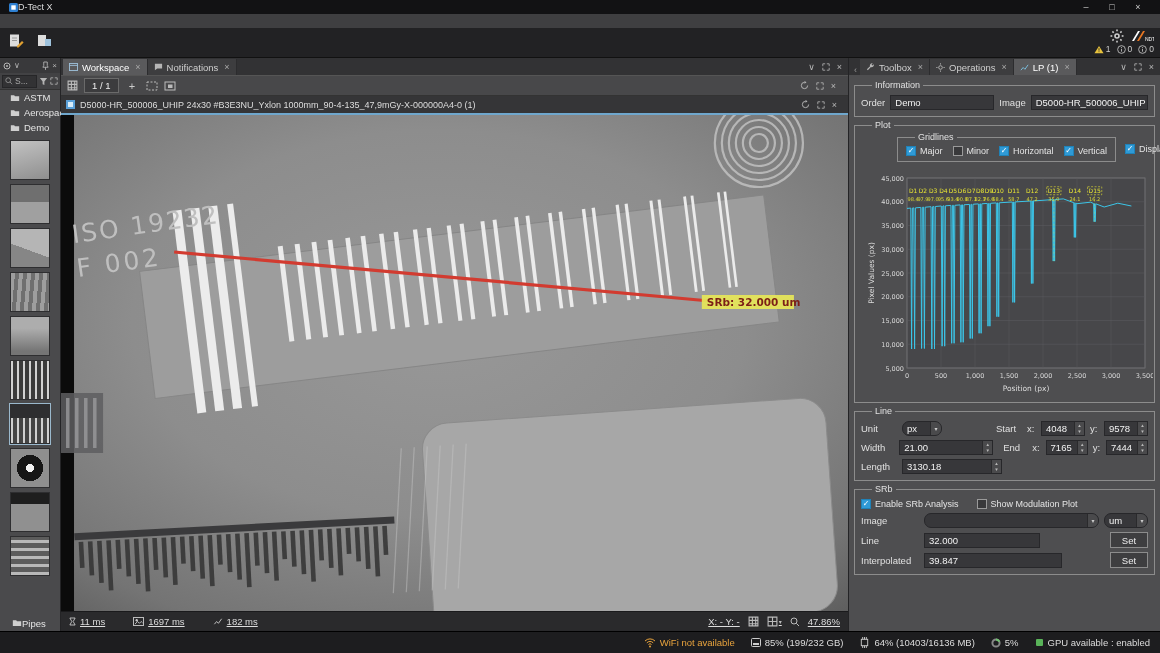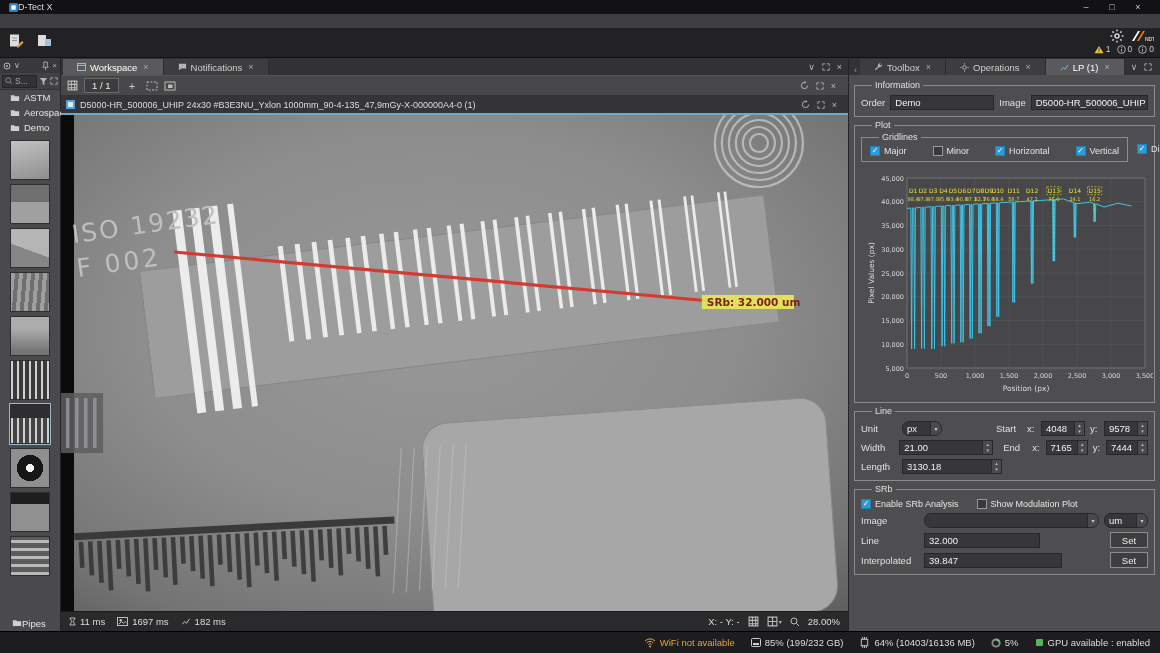--- a/index.html
+++ b/index.html
@@ -41,37 +41,37 @@
   .t5{background:linear-gradient(180deg,#adadad 30%,#757575 90%);}
   .t6{background:repeating-linear-gradient(90deg,#d0d0d0 0 2px,#3a3a3a 2px 6px);}
   .t7{background:linear-gradient(180deg,#2e2e30 0 35%,rgba(0,0,0,0) 35%),repeating-linear-gradient(90deg,#cfcfcf 0 2px,#444 2px 6px);box-shadow:0 0 0 1px #9ab8cc;}
   .t8{background:radial-gradient(circle at 50% 50%,#f2f2f2 0 4px,#161616 4px 13px,#8f8f8f 13px);}
   .t9{background:linear-gradient(180deg,#1e1e1e 0 30%,#909090 30%);}
   .t10{background:repeating-linear-gradient(0deg,#b8b8b8 0 3px,#5c5c5c 3px 8px);}
   .pipes-row{height:16px;display:flex;align-items:center;padding-left:12px;font-size:9.5px;color:#e6e6e6;}
 
   
   .tabstrip{height:17px;background:#323234;display:flex;align-items:flex-end;padding-left:2px;}
-  .tab{height:16px;display:flex;align-items:center;gap:4px;padding:0 14px;background:#3d3d3f;border-right:1px solid #2c2c2e;font-size:9.5px;color:#cfcfcf;white-space:nowrap;}
+  .tab{height:16px;display:flex;align-items:center;gap:4px;padding:0 6px;background:#3d3d3f;border-right:1px solid #2c2c2e;font-size:9.5px;color:#cfcfcf;white-space:nowrap;}
   .tab.active{background:#5a5a5c;color:#fff;}
   .tab-x{color:#a8a8a8;font-size:9px;margin-left:2px;}
   .strip-icons{margin-left:auto;display:flex;align-items:center;gap:7px;padding:0 6px;height:16px;color:#b8b8b8;font-size:9px;}
 
   
   #center{position:absolute;left:61px;top:58px;width:787px;bottom:22px;display:flex;flex-direction:column;background:#3f3f41;}
   .center-toolbar{height:21px;background:#48484a;border-top:1px solid #555;border-bottom:1px solid #333;display:flex;align-items:center;gap:6px;padding:0 6px;}
   .pager{height:15px;border:1px solid #6a6a6a;background:#3c3c3e;padding:0 7px;font-size:9.5px;display:flex;align-items:center;color:#eee;}
   .tbtn{min-width:15px;height:16px;display:flex;align-items:center;justify-content:center;color:#ccc;font-size:11px;}
   .image-tabbar{height:17px;background:#353537;display:flex;align-items:center;gap:5px;padding:0 5px;}
   .image-tab-title{font-size:9px;color:#ddd;white-space:nowrap;overflow:hidden;text-overflow:ellipsis;max-width:620px;}
   .blue-line{height:2px;background:#6fa7cd;}
   #image-area{flex:1;position:relative;background:#101010;overflow:hidden;}
   #image-area svg{position:absolute;inset:0;width:100%;height:100%;}
   #image-area svg text{font-family:"DejaVu Sans",sans-serif;}
-  .image-status{height:20px;background:#2a2a2c;border-top:1px solid #1a1a1c;display:flex;align-items:center;gap:12px;padding:0 8px;font-size:9.5px;color:#ddd;}
+  .image-status{height:20px;background:#2a2a2c;border-top:1px solid #1a1a1c;display:flex;align-items:center;gap:28px;padding:0 8px;font-size:9.5px;color:#ddd;text-decoration:underline;}
   .is-item{display:flex;align-items:center;gap:4px;}
   .is-right{margin-left:auto;display:flex;align-items:center;gap:8px;}
 
   
   #right-panel{position:absolute;left:848px;top:58px;width:312px;bottom:22px;background:#4e4e50;border-left:1px solid #242426;display:flex;flex-direction:column;}
   .rp-content{flex:1;padding:2px 5px 4px;display:flex;flex-direction:column;overflow:hidden;}
   .group{position:relative;border:1px solid #8c8c8c;margin-top:8px;padding:9px 6px 6px;}
   .group-title{position:absolute;top:-6px;left:17px;background:#4e4e50;padding:0 3px;font-size:9px;color:#e0e0e0;}
   .row{display:flex;align-items:center;gap:5px;font-size:9.5px;margin-top:4px;}
   .row:first-of-type{margin-top:0;}
@@ -82,21 +82,21 @@
   .stepper .arr{position:absolute;right:0;top:0;bottom:0;width:10px;background:#4a4a4c;border-left:1px solid #2a2a2c;display:flex;flex-direction:column;align-items:center;justify-content:center;color:#b8b8b8;}
   .stepper .arr::before{content:"▲";font-size:4.5px;line-height:1.2;}
   .stepper .arr::after{content:"▼";font-size:4.5px;line-height:1.2;}
   .dropdown{position:relative;padding-right:12px;border-radius:7px;}
   .dropdown .caret{position:absolute;right:0;top:0;bottom:0;width:11px;background:#4a4a4c;border-left:1px solid #2a2a2c;display:flex;align-items:center;justify-content:center;font-size:6px;color:#ccc;}
   .checkbox{width:10px;height:10px;border:1px solid #9a9a9a;background:#39393b;flex:none;display:flex;align-items:center;justify-content:center;}
   .checkbox.checked{background:#2f9ad6;border-color:#1f82b8;}
   .checkbox.checked::after{content:"✓";font-size:8px;color:#fff;line-height:1;}
   .check-row{display:flex;align-items:center;gap:4px;font-size:9px;color:#e4e4e4;white-space:nowrap;}
   .setbtn{height:16px;min-width:38px;background:#3e3e40;border:1px solid #8c8c8c;display:flex;align-items:center;justify-content:center;font-size:9.5px;color:#eee;}
-  .sub{margin-top:2px;padding:8px 8px 5px;display:flex;gap:26px;align-items:flex-start;}
+  .sub{margin-top:2px;padding:8px 8px 5px;display:flex;gap:10px;align-items:flex-start;margin-left:36px;}
   #profile-chart{display:block;margin:8px 2px 0;}
   #profile-chart text{font-family:"DejaVu Sans",sans-serif;}
 </style>
 </head>
 <body>
 
 <div id="app">
 
   <div class="titlebar">
     <svg class="icon" width="9" height="9" viewBox="0 0 9 9">
@@ -477,21 +477,21 @@
         <span style="display:flex;align-items:center;gap:1px;">
           <svg class="icon" width="11" height="11" viewBox="0 0 10 10">
               <path d="M1 1h8v8H1zM1 5h8M5 1v8" fill="none" stroke="#bbb"></path>
             </svg>
           <span style="font-size:6px;color:#bbb;">▾</span>
         </span>
         <svg class="icon" width="10" height="10" viewBox="0 0 10 10">
             <circle cx="4" cy="4" r="3" fill="none" stroke="#bbb"></circle>
             <line x1="6.3" y1="6.3" x2="9" y2="9" stroke="#bbb"></line>
           </svg>
-        <span>28.00%</span>
+        <span>47.86%</span>
       </span>
     </div>
   </div>
 
   <div id="right-panel">
     <div class="tabstrip">
       <span style="font-size:9px;color:#999;padding:0 3px;">‹</span>
       <div class="tab">
         <svg class="icon" width="9" height="9" viewBox="0 0 10 10">
             <path d="M8.5 1.5a2.3 2.3 0 0 1-3 3L2 8 1 7l3.5-3.5a2.3 2.3 0 0 1 3-3L6.1 1.9l1 1z" fill="#b5b5b5"></path>

